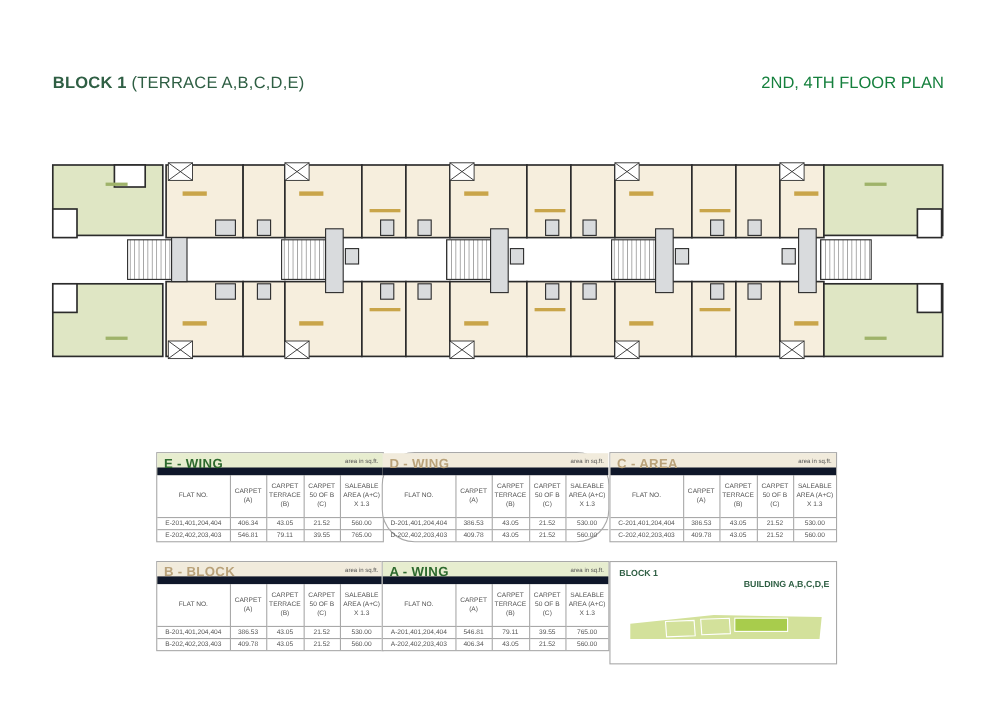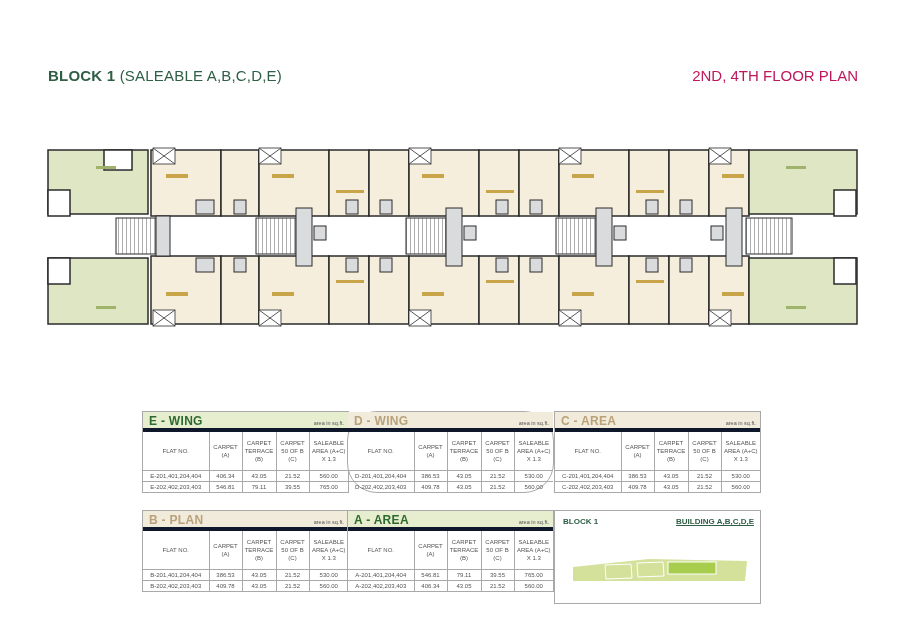--- a/index.html
+++ b/index.html
@@ -2,54 +2,54 @@
 <html><head>
 <meta charset="utf-8">
 <style>
   * { box-sizing: border-box; margin: 0; padding: 0; }
   html, body { width: 902px; height: 638px; background: #ffffff; overflow: hidden; }
   body { position: relative; font-family: "Liberation Sans", "DejaVu Sans", sans-serif; color: #333; }
 
   .title-left { position: absolute; left: 48px; top: 67px; font-size: 15px; color: #2f5f44; letter-spacing: 0.2px; }
   .title-left b { font-weight: bold; }
   .title-left span.rest { font-weight: normal; }
-  .title-right { position: absolute; right: 44px; top: 67px; font-size: 15px; color: #be185d; font-weight: normal; }
+  .title-right { position: absolute; right: 44px; top: 67px; font-size: 15px; color: #15803d; font-weight: normal; }
 
   
   .plan { position: absolute; left: 46px; top: 146px; width: 813px; height: 182px; }
   .plan svg { width: 100%; height: 100%; display: block; }
 
   
   .wing { position: absolute; width: 207px; border: 1px solid #a9a9a9; background: #fff; }
-  .wing .hdr { height: 20px; position: relative; border-bottom: 4px solid #0f172a; padding-left: 36px; }
+  .wing .hdr { height: 20px; position: relative; border-bottom: 7px solid #0f172a; padding-left: 36px; }
   .wing .hdr .name { position: absolute; left: 6px; top: 2px; font-size: 12px; font-weight: bold; letter-spacing: 0.3px; }
   .wing .hdr .unit { position: absolute; right: 4px; bottom: 2px; font-size: 5.5px; color: #555; }
   .wing.green .hdr { background: #e7edcf; }
   .wing.green .hdr .name { color: #2e6a2e; }
   .wing.beige .hdr { background: #f1ebdc; }
   .wing.beige .hdr .name { color: #b9a27a; }
   .wing table { width: 100%; border-collapse: collapse; font-size: 6px; color: #555; }
   .wing th, .wing td { border-right: 1px solid #a9a9a9; border-bottom: 1px solid #a9a9a9; text-align: center; font-weight: normal; }
   .wing th:last-child, .wing td:last-child { border-right: none; }
   .wing tr:last-child td { border-bottom: none; }
   .wing th { height: 38px; line-height: 8px; padding: 2px 1px; }
   .wing td { height: 11px; }
   .wing .c0 { width: 66px; } .wing .c1 { width: 33px; } .wing .c2 { width: 34px; } .wing .c3 { width: 33px; }
 
   .keyplan { position: absolute; left: 554px; top: 510px; width: 207px; height: 94px; border: 1px solid #a9a9a9; }
   .keyplan .kt-left { position: absolute; left: 8px; top: 6px; font-size: 8px; font-weight: bold; color: #2f5f44; }
-  .keyplan .kt-right { position: absolute; right: 6px; top: 6px; font-size: 8px; font-weight: bold; color: #2f5f44; text-decoration: underline; }
+  .keyplan .kt-right { position: absolute; right: 6px; top: 16px; font-size: 8px; font-weight: bold; color: #2f5f44; }
   .keyplan svg { position: absolute; left: 14px; top: 44px; }
 </style>
 </head>
 <body>
 
 <div class="title-left">
   <b>BLOCK 1</b>
-  <span class="rest">(SALEABLE A,B,C,D,E)</span>
+  <span class="rest">(TERRACE A,B,C,D,E)</span>
 </div>
 <div class="title-right">2ND, 4TH FLOOR PLAN</div>
 
 <div class="plan">
   <svg viewBox="0 0 813 182" preserveAspectRatio="none">
     <defs>
       <pattern id="stairs" width="4" height="40" patternUnits="userSpaceOnUse">
         <rect width="4" height="40" fill="#fff"></rect>
         <line x1="0" y1="0" x2="0" y2="40" stroke="#333" stroke-width="0.8"></line>
       </pattern>
@@ -284,21 +284,21 @@
           <td>43.05</td>
           <td>21.52</td>
           <td>560.00</td>
     </tr>
   </tbody>
     </table>
 </div>
 
 <div class="wing beige" style="left:142px; top:510px;">
   <div class="hdr">
-    <span class="name">B - PLAN</span>
+    <span class="name">B - BLOCK</span>
     <span class="unit">area in sq.ft.</span>
   </div>
   <table>
     <tbody>
         <tr>
       <th class="c0">FLAT NO.</th>
       <th class="c1">CARPET (A)</th>
       <th class="c2">CARPET TERRACE (B)</th>
       <th class="c3">CARPET 50 OF B (C)</th>
       <th>SALEABLE AREA (A+C) X 1.3</th>
@@ -316,21 +316,21 @@
           <td>43.05</td>
           <td>21.52</td>
           <td>560.00</td>
     </tr>
   </tbody>
     </table>
 </div>
 
 <div class="wing green" style="left:347px; top:510px;">
   <div class="hdr">
-    <span class="name">A - AREA</span>
+    <span class="name">A - WING</span>
     <span class="unit">area in sq.ft.</span>
   </div>
   <table>
     <tbody>
         <tr>
       <th class="c0">FLAT NO.</th>
       <th class="c1">CARPET (A)</th>
       <th class="c2">CARPET TERRACE (B)</th>
       <th class="c3">CARPET 50 OF B (C)</th>
       <th>SALEABLE AREA (A+C) X 1.3</th>

